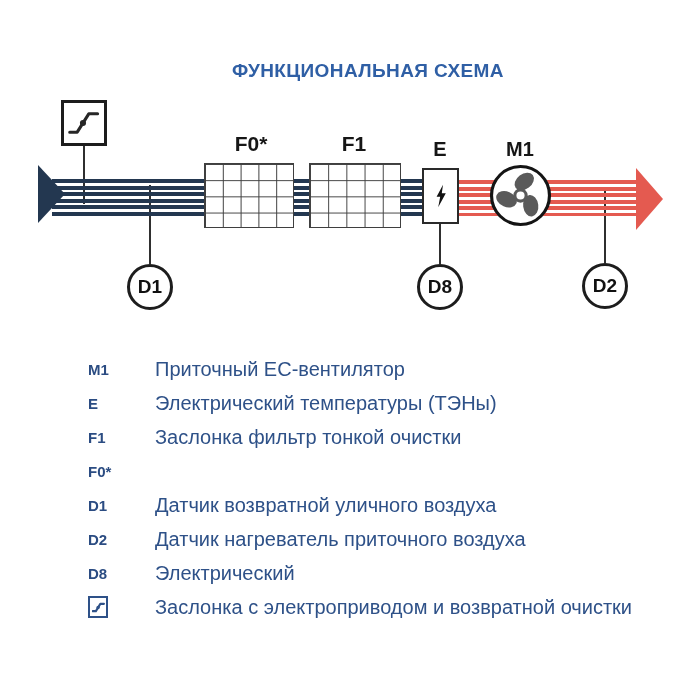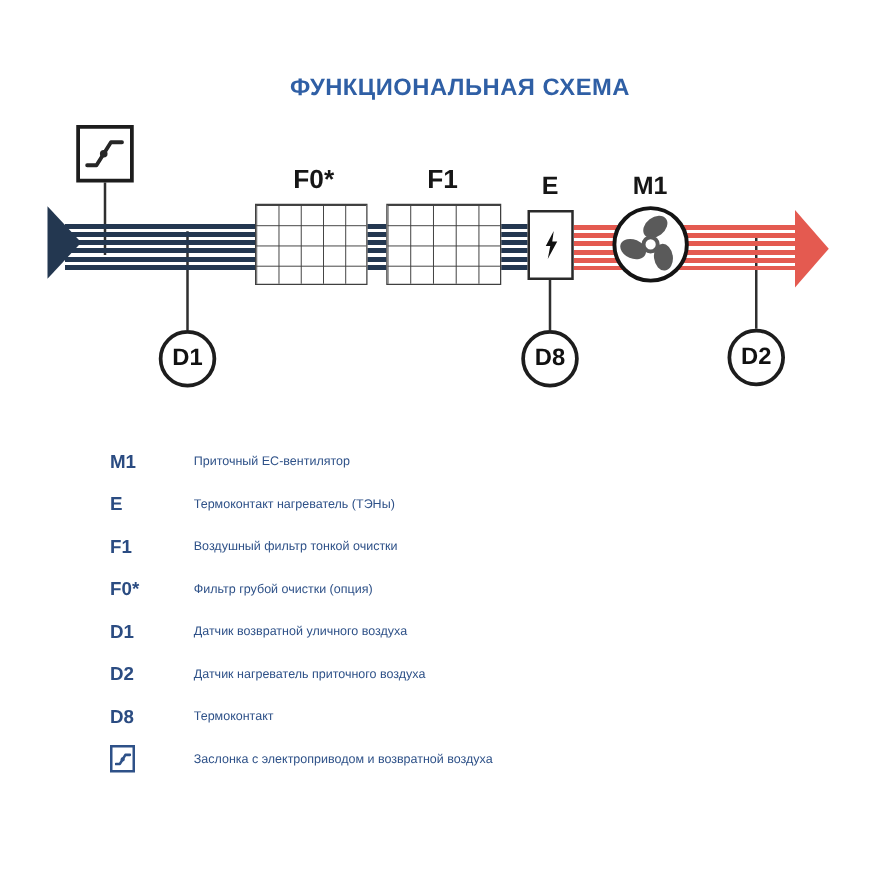--- a/index.html
+++ b/index.html
@@ -97,21 +97,21 @@
   .sensor-d1{left:127px;top:264px;}
   .sensor-d8{left:417px;top:264px;}
   .sensor-d2{left:582px;top:263px;}
 
   
   .legend{position:absolute;left:88px;top:352px;}
   .legend-row{display:flex;align-items:center;height:34px;}
   .legend-key{
     width:67px;font-size:15px;font-weight:700;color:#2b4c82;flex-shrink:0;
   }
-  .legend-text{font-size:10px;font-weight:400;color:#2e5188;white-space:nowrap;}
+  .legend-text{font-size:20px;font-weight:400;color:#2e5188;white-space:nowrap;}
   .legend-damper-icon{
     display:inline-block;width:20px;height:22px;
     border:2px solid #2e5188;box-sizing:border-box;background:#fff;
     display:flex;align-items:center;justify-content:center;
   }
   .legend-damper-icon svg{width:13px;height:13px;display:block;}
 </style>
 </head>
 <body>
 
@@ -173,46 +173,45 @@
   <div class="sensor sensor-d2">D2</div>
 </div>
 
 <div class="legend">
   <div class="legend-row">
     <span class="legend-key">M1</span>
     <span class="legend-text">Приточный EC-вентилятор</span>
   </div>
   <div class="legend-row">
     <span class="legend-key">E</span>
-    <span class="legend-text">Термоконтакт нагреватель (ТЭНы)</span>
+    <span class="legend-text">Электрический температуры (ТЭНы)</span>
   </div>
   <div class="legend-row">
     <span class="legend-key">F1</span>
-    <span class="legend-text">Воздушный фильтр тонкой очистки</span>
+    <span class="legend-text">Заслонка фильтр тонкой очистки</span>
   </div>
   <div class="legend-row">
     <span class="legend-key">F0*</span>
-    <span class="legend-text">Фильтр грубой очистки (опция)</span>
   </div>
   <div class="legend-row">
     <span class="legend-key">D1</span>
     <span class="legend-text">Датчик возвратной уличного воздуха</span>
   </div>
   <div class="legend-row">
     <span class="legend-key">D2</span>
     <span class="legend-text">Датчик нагреватель приточного воздуха</span>
   </div>
   <div class="legend-row">
     <span class="legend-key">D8</span>
-    <span class="legend-text">Термоконтакт</span>
+    <span class="legend-text">Электрический</span>
   </div>
   <div class="legend-row">
     <span class="legend-key">
       <span class="legend-damper-icon">
         <svg viewBox="0 0 100 100">
           <path d="M6 78 H30 L64 22 H92" stroke="#2e5188" stroke-width="16" fill="none" stroke-linecap="round" stroke-linejoin="round"></path>
           <circle cx="47" cy="50" r="13" fill="#2e5188"></circle>
         </svg>
       </span>
     </span>
-    <span class="legend-text">Заслонка с электроприводом и возвратной воздуха</span>
+    <span class="legend-text">Заслонка с электроприводом и возвратной очистки</span>
   </div>
 </div>
 
 </body></html>

